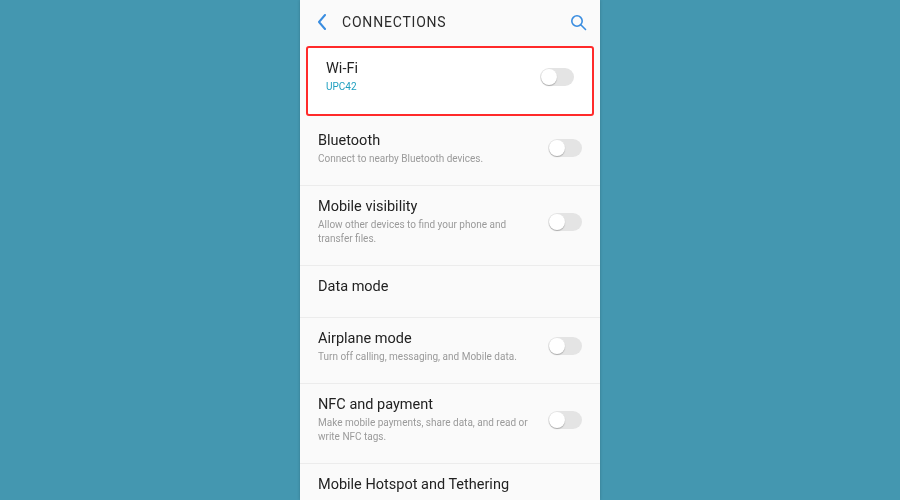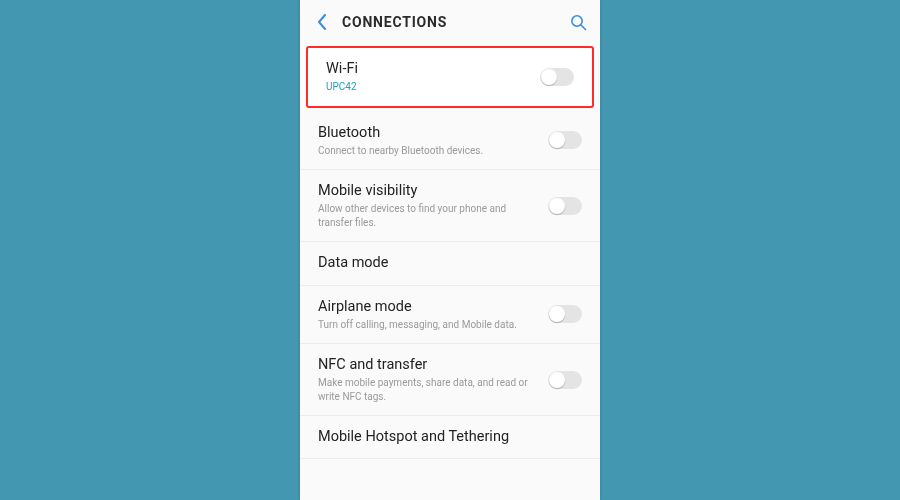--- a/index.html
+++ b/index.html
@@ -1,24 +1,24 @@
 <!DOCTYPE html>
 <html><head>
 <meta charset="utf-8">
 <style>
   html,body{margin:0;padding:0;width:900px;height:500px;overflow:hidden;font-family:-apple-system,Roboto,'Segoe UI',Arial,sans-serif;}
   .stage{width:900px;height:500px;background:#4497b0;display:flex;align-items:flex-start;justify-content:center;}
   .phone{width:300px;height:500px;background:#fafafa;box-shadow:0 0 3px rgba(0,0,0,.2);position:relative;overflow:hidden;}
   .hdr{height:44px;display:flex;align-items:center;padding:0 12px;background:#fafafa;}
   .back{color:#3a8de0;width:20px;height:20px;display:flex;align-items:center;justify-content:center;}
-  .title{font-size:14px;font-weight:700;letter-spacing:.8px;color:#2b2b2b;margin-left:10px;}
+  .title{font-size:14px;font-weight:400;letter-spacing:.8px;color:#2b2b2b;margin-left:10px;}
   .spacer{flex:1;}
   .search{color:#3a8de0;width:20px;height:20px;display:flex;align-items:center;justify-content:center;}
   .list{}
-  .item{padding:12px 18px 12px 18px;display:flex;align-items:center;border-top:1px solid #ececec;background:#fafafa;}
+  .item{padding:12px 18px 20px 18px;display:flex;align-items:center;border-top:1px solid #ececec;background:#fafafa;}
   .item.highlight{border:2px solid #ff2a2a;margin:2px 6px 4px 6px;border-radius:3px;background:#fff;}
   .item.first-normal{border-top:none;}
   .txtcol{flex:1;min-width:0;}
   .lbl{font-size:14.5px;color:#222;line-height:1.25;}
   .sub{font-size:10px;color:#9a9a9a;line-height:1.35;margin-top:2px;}
   .sub.accent{color:#1e9fbf;}
   .toggle{width:34px;height:18px;border-radius:10px;background:#e4e4e4;position:relative;flex:0 0 auto;margin-left:8px;}
   .toggle .knob{width:16px;height:16px;border-radius:50%;background:#fff;position:absolute;top:1px;left:1px;box-shadow:0 1px 1px rgba(0,0,0,.25);}
 </style>
 </head>
@@ -86,21 +86,21 @@
           <div class="lbl">Airplane mode</div>
           <div class="sub">Turn off calling, messaging, and Mobile data.</div>
         </div>
         <div class="toggle">
             <div class="knob"></div>
           </div>
       </div>
 
       <div class="item">
         <div class="txtcol">
-          <div class="lbl">NFC and transfer</div>
+          <div class="lbl">NFC and payment</div>
           <div class="sub">Make mobile payments, share data, and read or write NFC tags.</div>
         </div>
         <div class="toggle">
             <div class="knob"></div>
           </div>
       </div>
 
       <div class="item">
         <div class="txtcol">
           <div class="lbl">Mobile Hotspot and Tethering</div>

